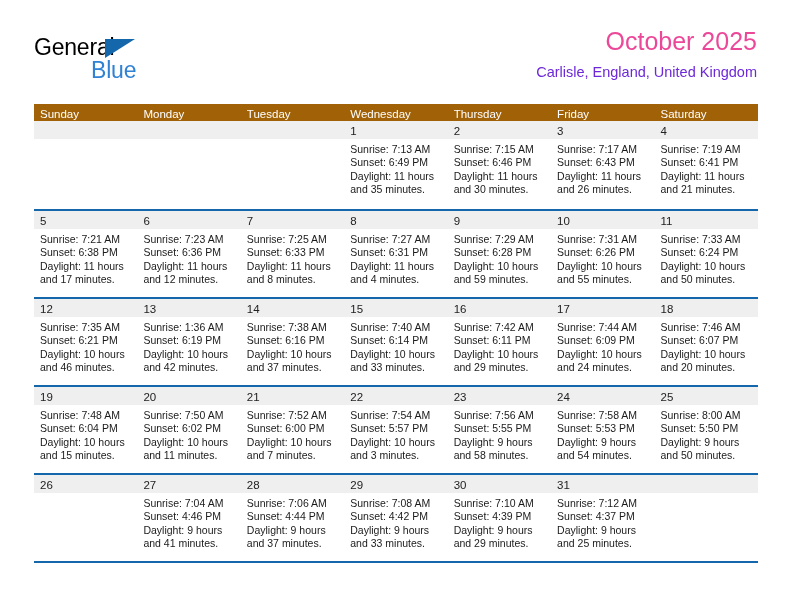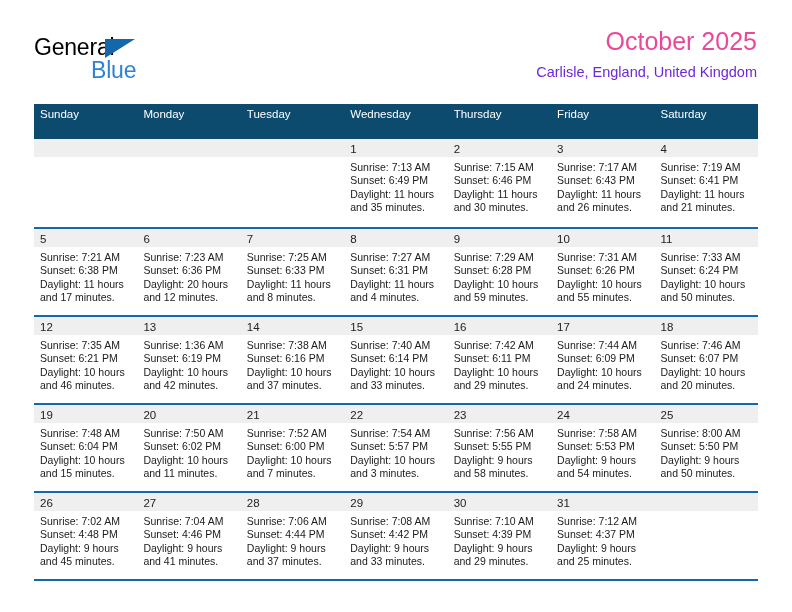--- a/index.html
+++ b/index.html
@@ -84,22 +84,22 @@
 
   
   .calendar {
     position: absolute;
     left: 34px;
     top: 104px;
     width: 724px;
   }
   .weekday-row {
     display: flex;
-    background: #0c4a6e;
-    height: 35px;
+    background: #a16207;
+    height: 17px;
   }
   .weekday {
     flex: 1 1 0;
     font-size: 11.5px;
     color: #ffffff;
     line-height: 21px;
     padding-left: 6px;
     box-sizing: border-box;
     overflow: hidden;
     white-space: nowrap;
@@ -233,21 +233,21 @@
               <div class="day-line">Sunrise: 7:21 AM</div>
               <div class="day-line">Sunset: 6:38 PM</div>
               <div class="day-line daylight-line">Daylight: 11 hours and 17 minutes.</div>
             </div>
           </div>
           <div class="day-cell">
             <div class="daynum-band"><span class="daynum">6</span></div>
             <div class="day-body">
               <div class="day-line">Sunrise: 7:23 AM</div>
               <div class="day-line">Sunset: 6:36 PM</div>
-              <div class="day-line daylight-line">Daylight: 20 hours and 12 minutes.</div>
+              <div class="day-line daylight-line">Daylight: 11 hours and 12 minutes.</div>
             </div>
           </div>
           <div class="day-cell">
             <div class="daynum-band"><span class="daynum">7</span></div>
             <div class="day-body">
               <div class="day-line">Sunrise: 7:25 AM</div>
               <div class="day-line">Sunset: 6:33 PM</div>
               <div class="day-line daylight-line">Daylight: 11 hours and 8 minutes.</div>
             </div>
           </div>
@@ -396,25 +396,20 @@
             <div class="day-body">
               <div class="day-line">Sunrise: 8:00 AM</div>
               <div class="day-line">Sunset: 5:50 PM</div>
               <div class="day-line daylight-line">Daylight: 9 hours and 50 minutes.</div>
             </div>
           </div>
         </div>
         <div class="week-row">
           <div class="day-cell">
             <div class="daynum-band"><span class="daynum">26</span></div>
-            <div class="day-body">
-              <div class="day-line">Sunrise: 7:02 AM</div>
-              <div class="day-line">Sunset: 4:48 PM</div>
-              <div class="day-line daylight-line">Daylight: 9 hours and 45 minutes.</div>
-            </div>
           </div>
           <div class="day-cell">
             <div class="daynum-band"><span class="daynum">27</span></div>
             <div class="day-body">
               <div class="day-line">Sunrise: 7:04 AM</div>
               <div class="day-line">Sunset: 4:46 PM</div>
               <div class="day-line daylight-line">Daylight: 9 hours and 41 minutes.</div>
             </div>
           </div>
           <div class="day-cell">

